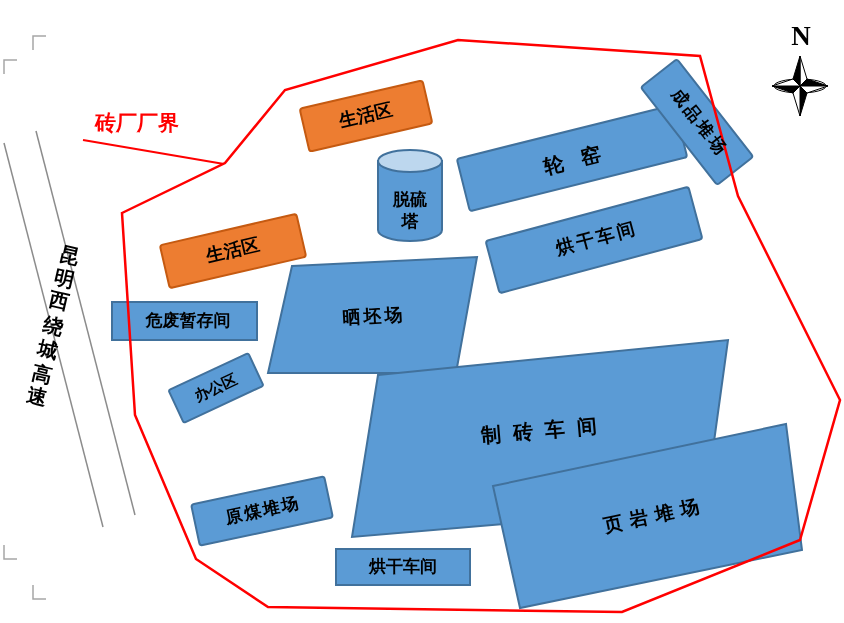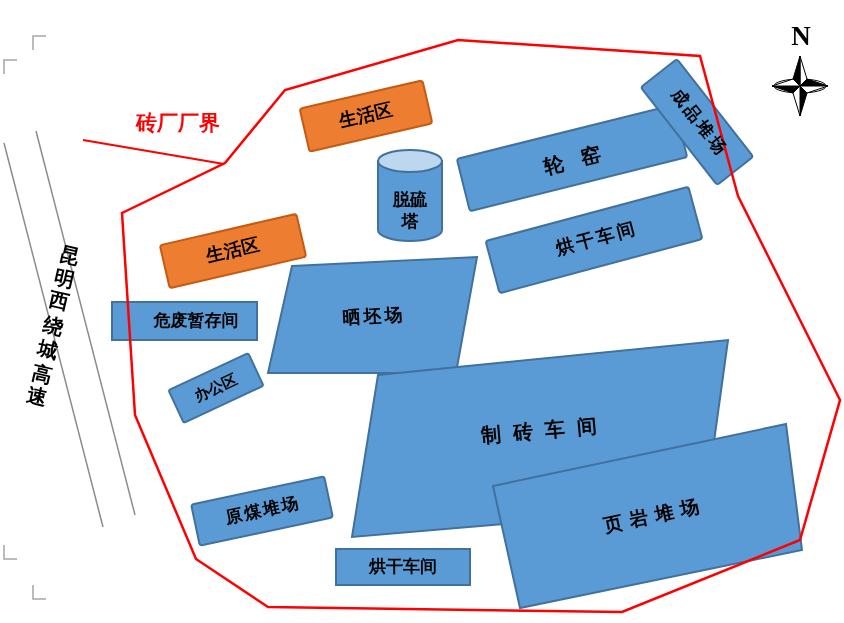--- a/index.html
+++ b/index.html
@@ -18,21 +18,21 @@
     color: #000;
     white-space: nowrap;
     transform: translate(-50%, -50%);
     z-index: 2;
     line-height: 1.1;
   }
   .vert {
     writing-mode: vertical-rl;
     text-orientation: upright;
   }
-  .red { color: #FF0000; margin-left: 41px; }
+  .red { color: #FF0000; }
   .serif { font-family: "Liberation Serif", serif; }
 </style>
 </head>
 <body>
 
 <div id="canvas">
 
   <svg id="shapes" width="844" height="623" viewBox="0 0 844 623">
 
     <g stroke="#A6A6A6" stroke-width="1.5" fill="none">
@@ -97,32 +97,32 @@
       <polygon points="772,86 793,79 800,86" fill="#ffffff"></polygon>
     </g>
   </svg>
 
   <div class="lbl red" style="left:137px; top:123px; font-size:21px;">砖厂厂界</div>
 
   <div class="lbl vert" style="left:57px; top:312px; font-size:20px; letter-spacing:24px; transform:translate(-50%,-50%) rotate(13deg);">昆明西绕城高速</div>
 
   <div class="lbl" style="left:366px; top:116px; font-size:18px; transform:translate(-50%,-50%) rotate(-13deg);">生活区</div>
 
-  <div class="lbl" style="left:410px; top:200px; font-size:17px;text-decoration:underline;">脱硫</div>
+  <div class="lbl" style="left:410px; top:200px; font-size:17px;">脱硫</div>
   <div class="lbl" style="left:410px; top:222px; font-size:17px;">塔</div>
 
   <div class="lbl" style="left:581px; top:158px; font-size:20px; letter-spacing:18px; transform:translate(-50%,-50%) rotate(-14deg);">轮窑</div>
 
   <div class="lbl" style="left:699px; top:123px; font-size:17px; letter-spacing:3px; transform:translate(-50%,-50%) rotate(52deg);">成品堆场</div>
 
   <div class="lbl" style="left:597px; top:239px; font-size:18px; letter-spacing:3px; transform:translate(-50%,-50%) rotate(-15deg);">烘干车间</div>
 
   <div class="lbl" style="left:233px; top:251px; font-size:18px; transform:translate(-50%,-50%) rotate(-13deg);">生活区</div>
 
-  <div class="lbl" style="left:196px; top:321px; font-size:17px;">危废暂存间</div>
+  <div class="lbl" style="left:188px; top:321px; font-size:17px;">危废暂存间</div>
 
   <div class="lbl" style="left:216px; top:388px; font-size:15px; transform:translate(-50%,-50%) rotate(-25deg);">办公区</div>
 
   <div class="lbl" style="left:374px; top:317px; font-size:18px; letter-spacing:3px; transform:translate(-50%,-50%) rotate(-3deg);">晒坯场</div>
 
   <div class="lbl" style="left:545px; top:430px; font-size:20px; letter-spacing:12px; transform:translate(-50%,-50%) rotate(-5deg);">制砖车间</div>
 
   <div class="lbl" style="left:655px; top:516px; font-size:19px; letter-spacing:7px; transform:translate(-50%,-50%) rotate(-12deg);">页岩堆场</div>
 
   <div class="lbl" style="left:263px; top:511px; font-size:17px; letter-spacing:2px; transform:translate(-50%,-50%) rotate(-12deg);">原煤堆场</div>

